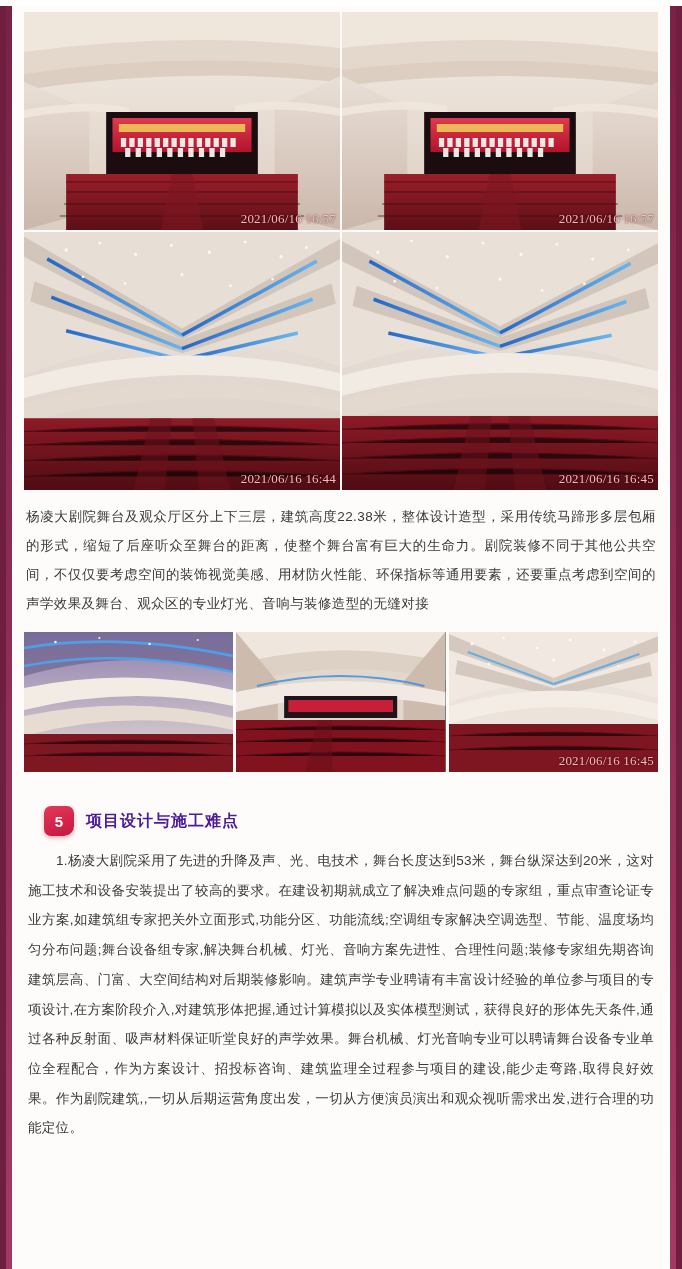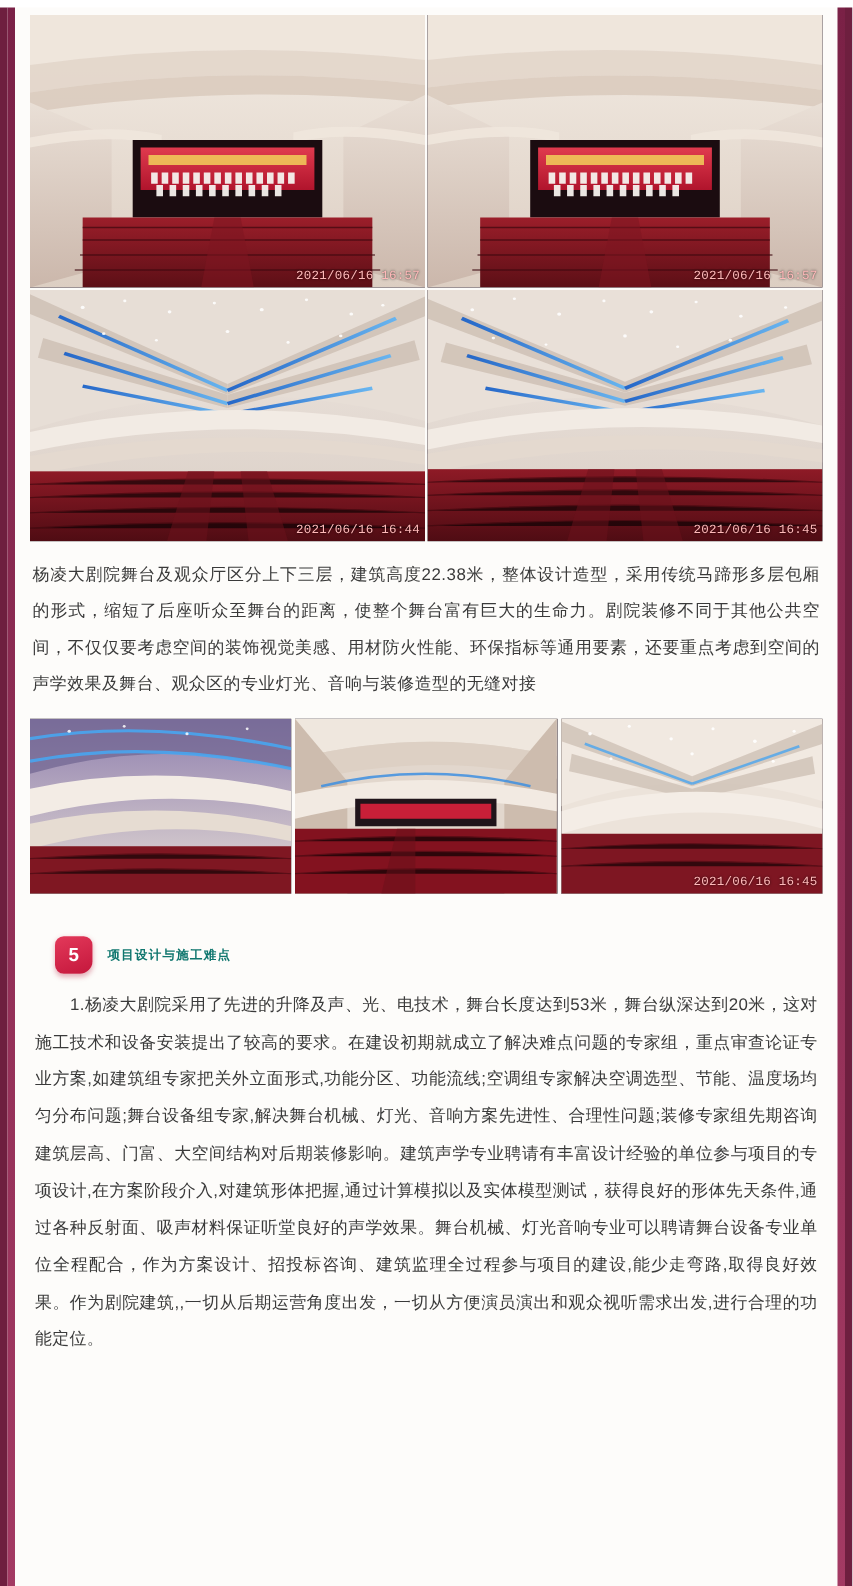--- a/index.html
+++ b/index.html
@@ -48,36 +48,36 @@
   }
   .photo {
     position: relative;
     overflow: hidden;
     background: #2a1a22;
   }
   .photo .stamp {
     position: absolute;
     right: 4px;
     bottom: 3px;
-    font-size: 10px;
+    font-size: 13px;
     color: #ffb9b9;
     letter-spacing: .2px;
     text-shadow: 0 0 2px rgba(0,0,0,.8);
-    font-family: Liberation Mono, monospace;
+    font-family: Liberation Serif, serif;
   }
 
   
   .aud {
     width: 100%;
     height: 100%;
     display: block;
   }
 
   .photo.h1 { height: 218px; }
-  .photo.h2 { height: 201px; }
+  .photo.h2 { height: 258px; }
 
   .photo-row-3 {
     display: grid;
     grid-template-columns: 1fr 1fr 1fr;
     gap: 3px;
     margin-top: 14px;
   }
   .photo.h3 { height: 140px; }
 
   
@@ -104,23 +104,23 @@
     background: linear-gradient(160deg, #e3395a, #c4173c);
     color: #fff;
     font-size: 15px;
     font-weight: bold;
     display: flex;
     align-items: center;
     justify-content: center;
     box-shadow: 0 2px 4px rgba(180,30,60,.35);
   }
   .section-title {
-    font-size: 10px;
+    font-size: 16px;
     font-weight: bold;
-    color: #0f766e;
+    color: #4c1d95;
     letter-spacing: 1px;
   }
   .body-text {
     font-size: 13.5px;
     line-height: 2.2;
     color: #3a3a3a;
     letter-spacing: .3px;
     text-align: justify;
     margin: 10px 4px 0 4px;
     text-indent: 28px;

